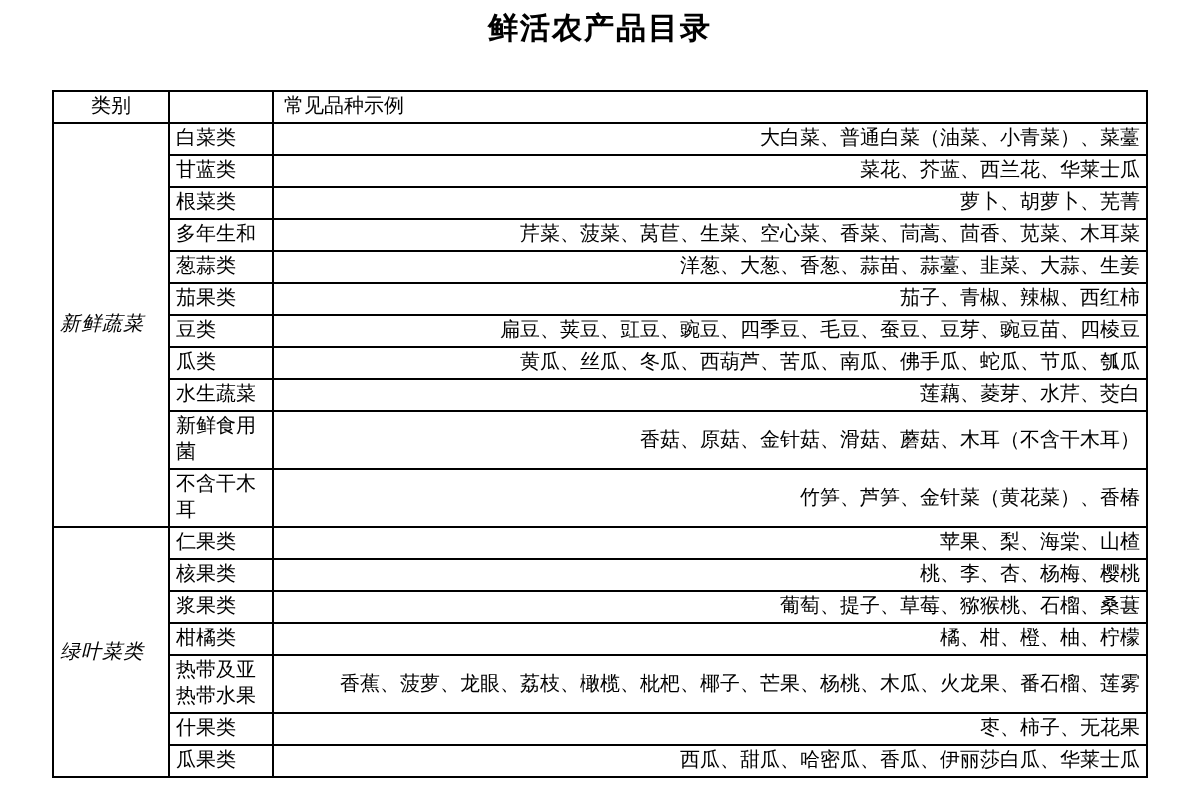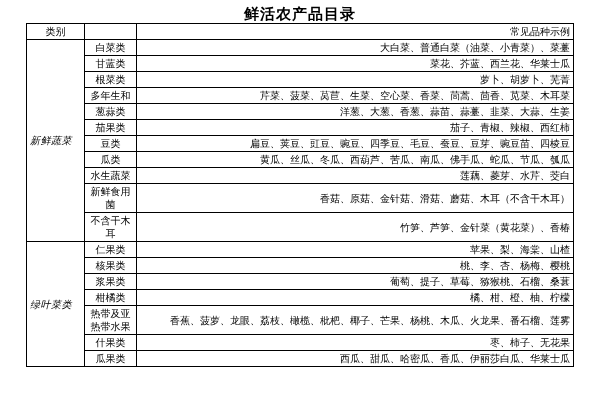--- a/index.html
+++ b/index.html
@@ -19,21 +19,21 @@
     height: 400px;
     position: relative;
     box-sizing: border-box;
     padding: 0 26px;
   }
   .doc-title {
     text-align: center;
     font-size: 15px;
     font-weight: bold;
     letter-spacing: 1px;
-    margin: 5px 0 0 0;
+    margin: 5px 0 22px 0;
     line-height: 18px;
   }
   table.catalog {
     border-collapse: collapse;
     width: 548px;
     table-layout: fixed;
   }
   table.catalog td {
     border: 1px solid #000000;
     font-size: 10px;
@@ -41,21 +41,21 @@
     padding: 1px 3px;
     vertical-align: middle;
     word-break: break-all;
   }
   .col-cat {
     width: 58px;
     text-align: center;
   }
   .col-sub {
     width: 52px;
-    text-align: center;
+    text-align: left;
   }
   .col-ex {
     text-align: right;
     padding-left: 5px !important;
   }
   .hdr {
     text-align: center;
     font-size: 10.5px;
   }
   .catcell {
@@ -77,21 +77,21 @@
   <table class="catalog">
     <colgroup>
       <col class="col-cat">
       <col class="col-sub">
       <col class="col-ex">
     </colgroup>
     <tbody>
       <tr>
         <td class="col-cat hdr">类别</td>
         <td class="col-sub hdr"></td>
-        <td class="col-ex hdr" style="text-align:right">常见品种示例</td>
+        <td class="col-ex hdr" style="text-align:left">常见品种示例</td>
       </tr>
 
       <tr>
         <td class="col-cat catcell" rowspan="11">新鲜蔬菜</td>
         <td class="col-sub">白菜类</td>
         <td class="col-ex">大白菜、普通白菜（油菜、小青菜）、菜薹</td>
       </tr>
       <tr>
         <td class="col-sub">甘蓝类</td>
         <td class="col-ex">菜花、芥蓝、西兰花、华莱士瓜</td>

